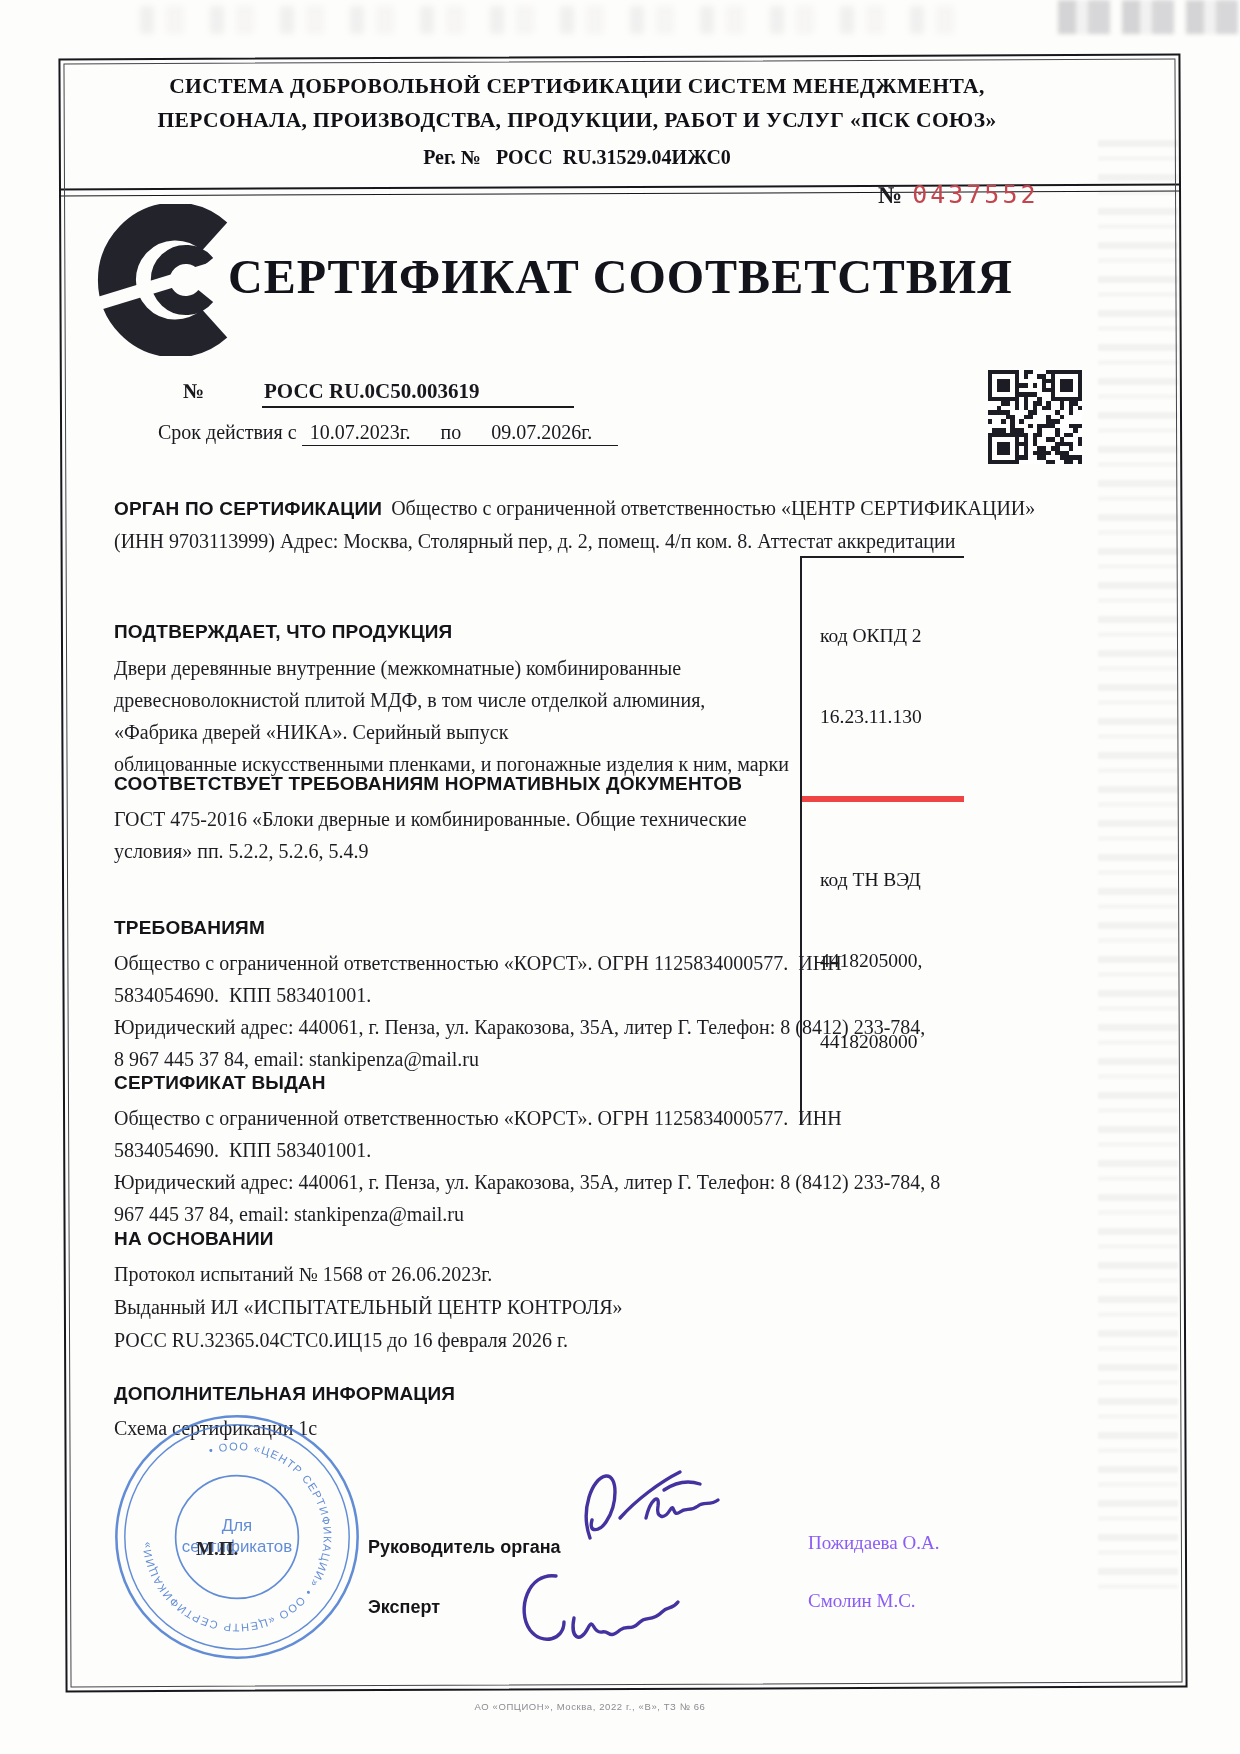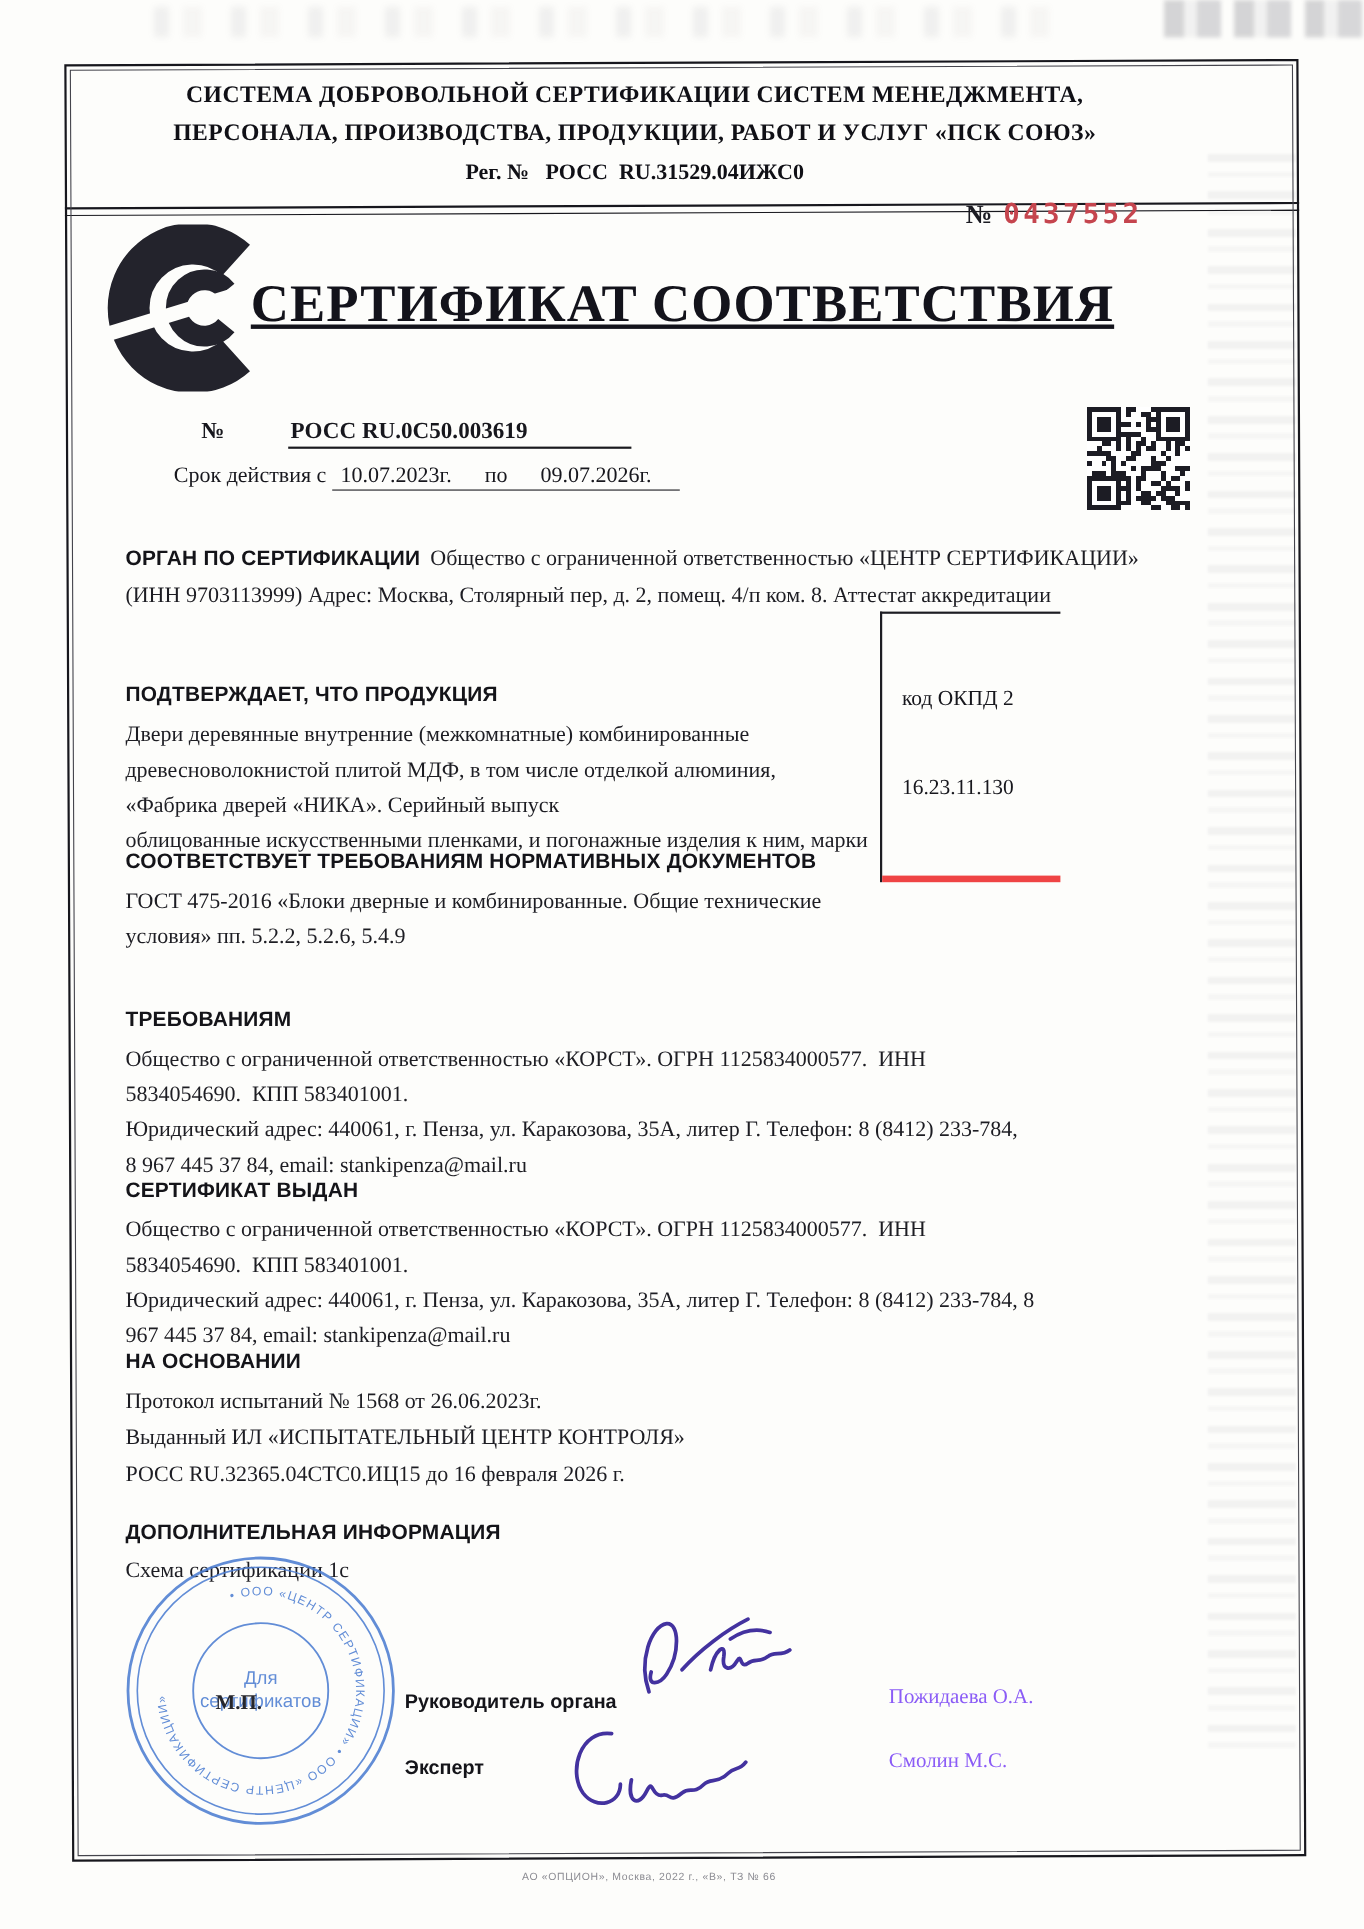--- a/index.html
+++ b/index.html
@@ -53,27 +53,27 @@
   }
   
   .hdr{left:72px;top:74px;width:1010px;text-align:center;}
   .hdr-line{font-weight:bold;font-size:21.5px;color:#101016;letter-spacing:.4px;white-space:pre;}
   .hdr-line + .hdr-line{margin-top:9px;}
   .hdr-reg{margin-top:13px;font-weight:bold;font-size:20px;color:#101016;white-space:pre;}
   
   .serial{left:878px;top:180px;white-space:pre;}
   .serial .no{font-size:24px;color:#1b1b22;font-weight:bold;}
   .serial .digits{
-    font-family:"DejaVu Sans Mono",monospace;font-weight:bold;
+    font-family:"DejaVu Sans Mono",monospace;font-weight:normal;
     font-size:25px;color:#c5454e;letter-spacing:3px;margin-left:10px;
   }
   
   .doc-title{
     left:228px;top:249px;font-weight:bold;font-size:48px;letter-spacing:1px;
-    color:#13131b;white-space:pre;text-decoration:underline;
+    color:#13131b;white-space:pre;
   }
   
   .certno{left:138px;top:379px;font-size:21px;font-weight:bold;color:#17171d;margin-left:45px;}
   .certno .lbl{margin-right:58px;font-weight:bold;}
   .certno .val{
     border-bottom:2px solid #1a1a1f;padding:0 95px 3px 2px;white-space:pre;
   }
   .validity{left:158px;top:421px;font-size:20px;color:#17171d;}
   .validity .uval{
     border-bottom:1.8px solid #1a1a1f;padding:0 26px 2px 8px;white-space:pre;
@@ -285,20 +285,25 @@
   <div class="tline">древесноволокнистой плитой МДФ, в том числе отделкой алюминия,</div>
   <div class="tline">«Фабрика дверей «НИКА». Серийный выпуск</div>
   <div class="tline">облицованные искусственными пленками, и погонажные изделия к ним, марки</div>
 </div>
 
 <div class="abs codes serif">
   <div class="sec1">
     <div>код ОКПД 2</div>
     <div>16.23.11.130</div>
   </div>
+  <div class="sec2">
+    <div>код ТН ВЭД</div>
+    <div>4418205000,</div>
+    <div>4418208000</div>
+  </div>
 </div>
 
 <div class="abs h" style="left:114px;top:773px;">СООТВЕТСТВУЕТ ТРЕБОВАНИЯМ НОРМАТИВНЫХ ДОКУМЕНТОВ</div>
 <div class="abs" style="left:114px;top:803px;">
   <div class="tline">ГОСТ 475-2016 «Блоки дверные и комбинированные. Общие технические</div>
   <div class="tline">условия» пп. 5.2.2, 5.2.6, 5.4.9</div>
 </div>
 
 <div class="abs h" style="left:114px;top:917px;">ТРЕБОВАНИЯМ</div>
 <div class="abs" style="left:114px;top:947px;">

